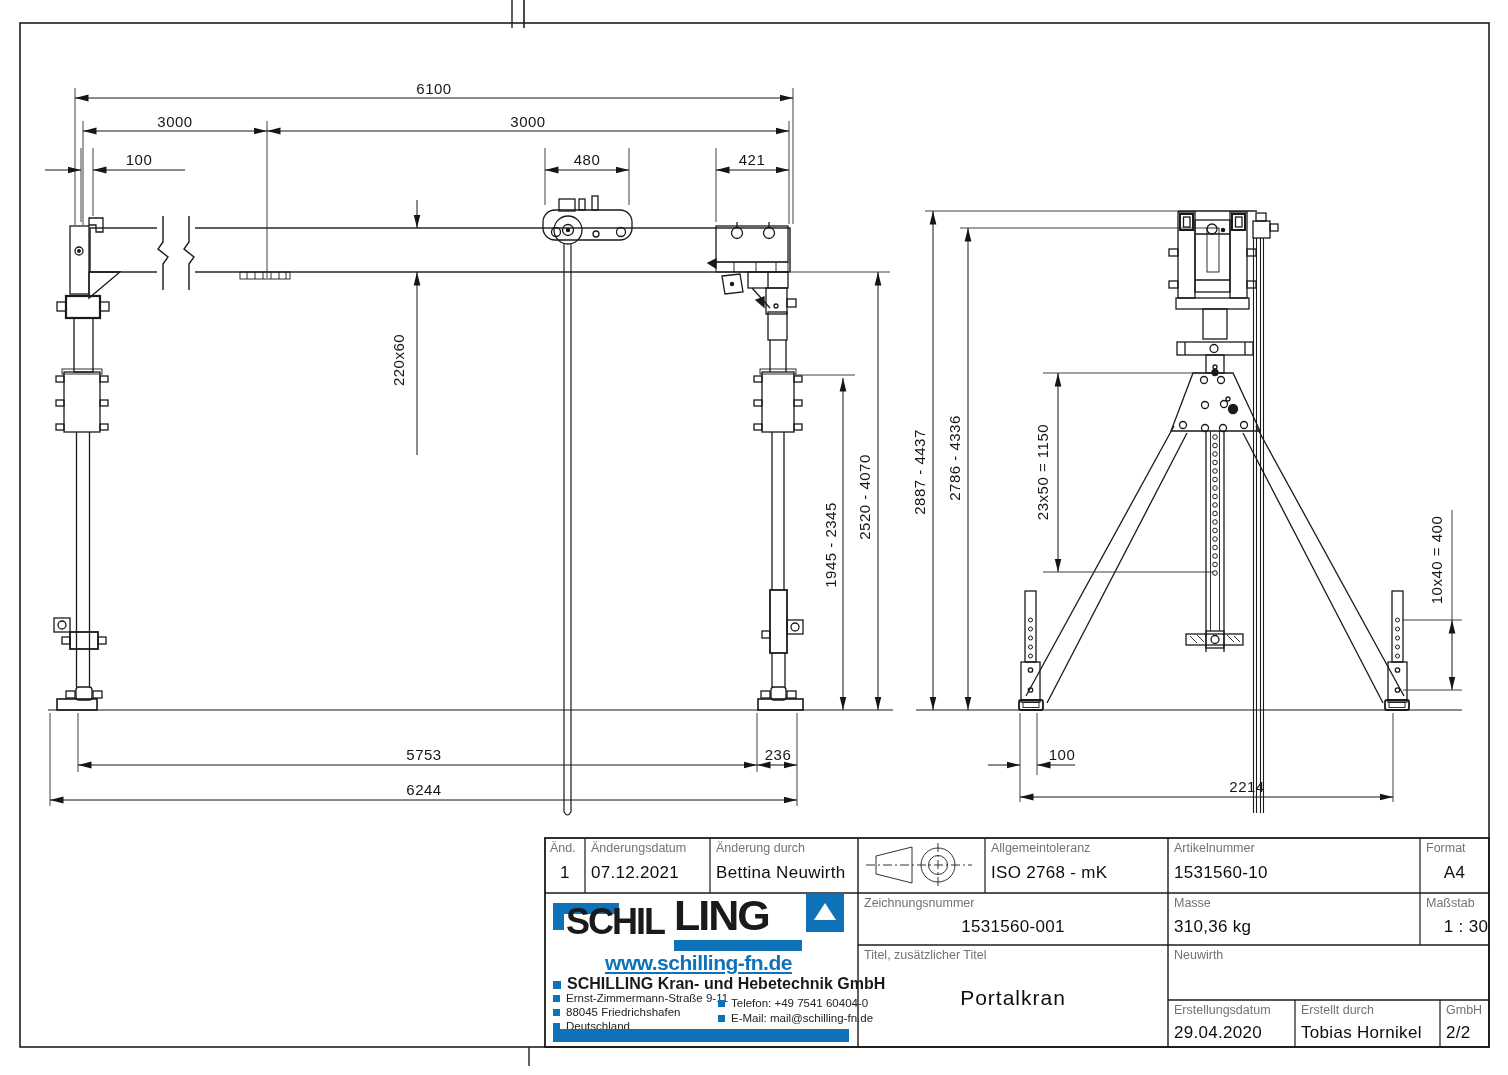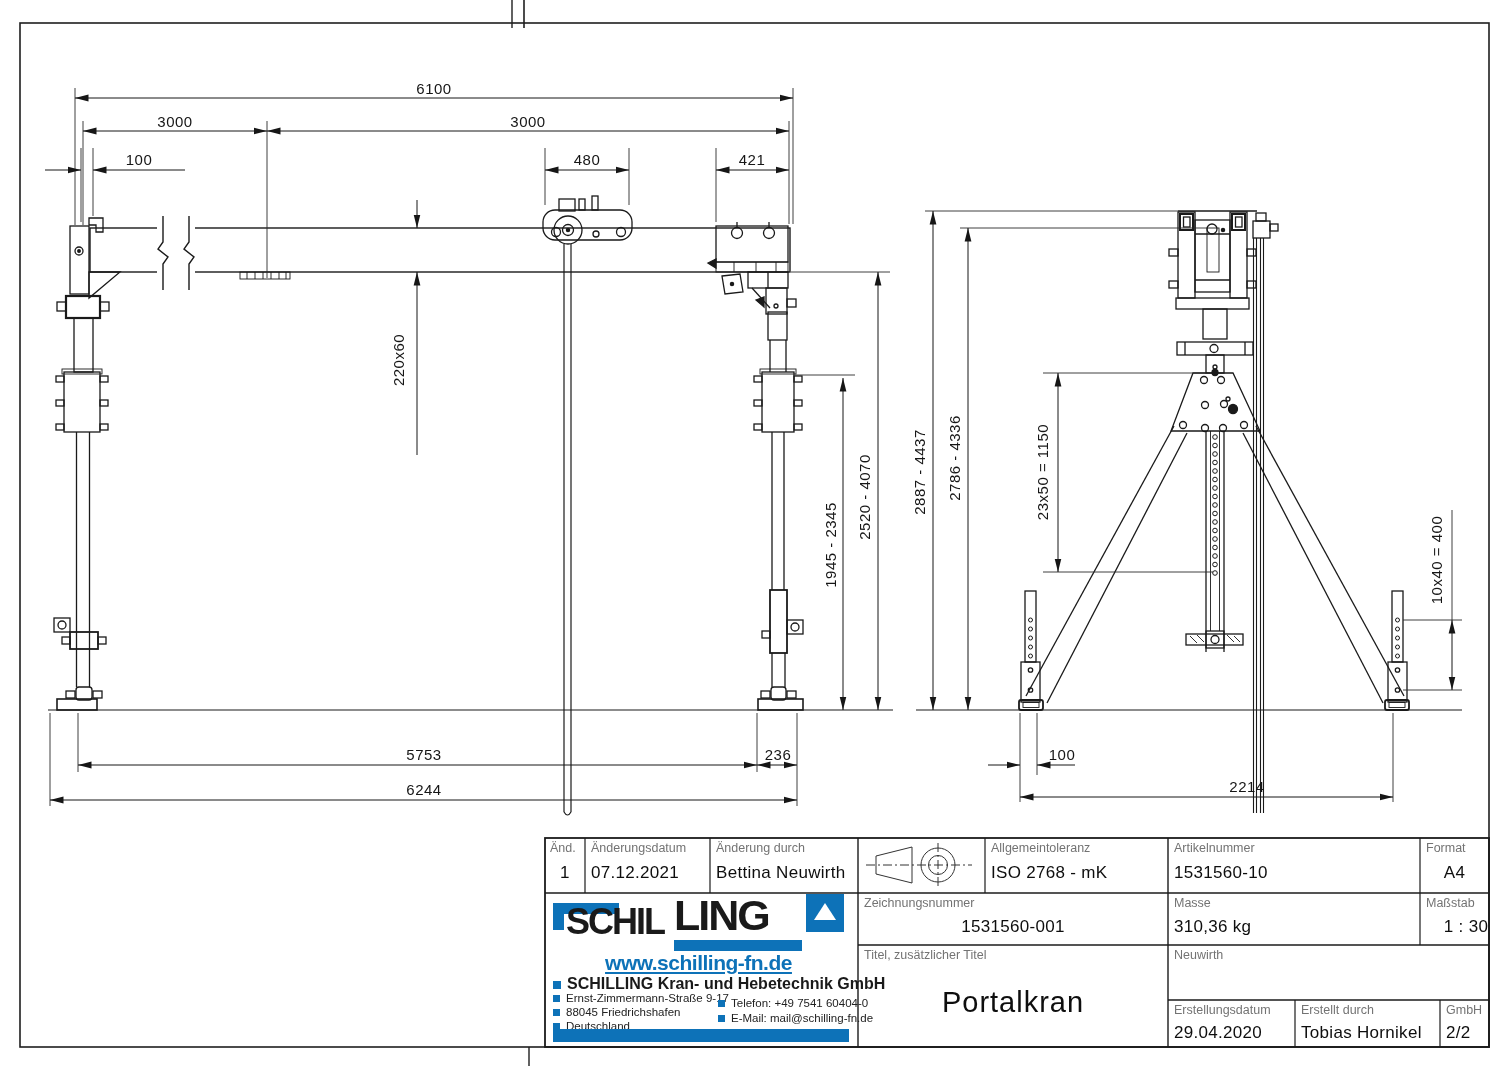--- a/index.html
+++ b/index.html
@@ -4,21 +4,21 @@
 <style>
   html,body{margin:0;padding:0;background:#fff;}
   body{width:1508px;height:1075px;position:relative;font-family:"Liberation Sans",sans-serif;color:#111;overflow:hidden;}
   .abs{position:absolute;}
   svg text{font-family:"Liberation Sans",sans-serif;fill:#161616;}
   .dimtxt{font-size:15px;letter-spacing:0.5px;}
   
   .lbl{font-size:12.5px;color:#737373;white-space:nowrap;}
   .val{font-size:17px;color:#0e0e0e;white-space:nowrap;letter-spacing:0.3px;}
   .ctr{text-align:center;}
-  .big{font-size:29px;letter-spacing:1px;}
+  .big{font-size:21px;letter-spacing:1px;}
   
   .blue{background:#0d72b8;}
   .brand1{font-size:36px;font-weight:bold;letter-spacing:-2px;color:#1a1a1a;}
   .brand2{font-size:43px;font-weight:bold;letter-spacing:-2px;color:#1a1a1a;}
   .website{font-size:21px;font-weight:bold;color:#0d72b8;text-align:center;letter-spacing:-0.5px;text-decoration:underline;}
   .company{font-size:16px;font-weight:bold;color:#1a1a1a;white-space:nowrap;}
   .addr{font-size:11.5px;color:#222;white-space:nowrap;}
   .bullet{display:inline-block;width:8px;height:8px;background:#0d72b8;margin-right:6px;vertical-align:middle;}
   .bullet.sm{width:7px;height:7px;}
   .tri{width:0;height:0;border-left:11px solid transparent;border-right:11px solid transparent;border-bottom:17px solid #fff;}
@@ -420,19 +420,19 @@
   <div class="abs blue" style="left:553px;top:903px;width:11px;height:27px"></div>
   <div class="abs brand1" style="left:566px;top:901px">SCHIL</div>
   <div class="abs brand2" style="left:674px;top:891px">LING</div>
   <div class="abs blue" style="left:806px;top:894px;width:38px;height:38px">
     <div class="tri" style="margin:9px auto 0"></div>
   </div>
   <div class="abs blue" style="left:674px;top:940px;width:128px;height:11px"></div>
   <div class="abs website" style="left:553px;top:951px;width:291px">www.schilling-fn.de</div>
 
   <div class="abs company" style="left:553px;top:975px"><span class="bullet"></span><span>SCHILLING Kran- und Hebetechnik GmbH</span></div>
-  <div class="abs addr" style="left:553px;top:992px"><span class="bullet sm"></span><span>Ernst-Zimmermann-Straße 9-17</span></div>
+  <div class="abs addr" style="left:553px;top:992px"><span class="bullet sm"></span><span>Ernst-Zimmermann-Straße 9-11</span></div>
   <div class="abs addr" style="left:553px;top:1006px"><span class="bullet sm"></span><span>88045 Friedrichshafen</span></div>
   <div class="abs addr" style="left:553px;top:1020px"><span class="bullet sm"></span><span>Deutschland</span></div>
   <div class="abs addr" style="left:718px;top:997px"><span class="bullet sm"></span><span>Telefon: +49 7541 60404-0</span></div>
   <div class="abs addr" style="left:718px;top:1012px"><span class="bullet sm"></span><span>E-Mail: mail@schilling-fn.de</span></div>
   <div class="abs blue" style="left:553px;top:1029px;width:296px;height:13px"></div>
 </div>
 
 </body></html>

